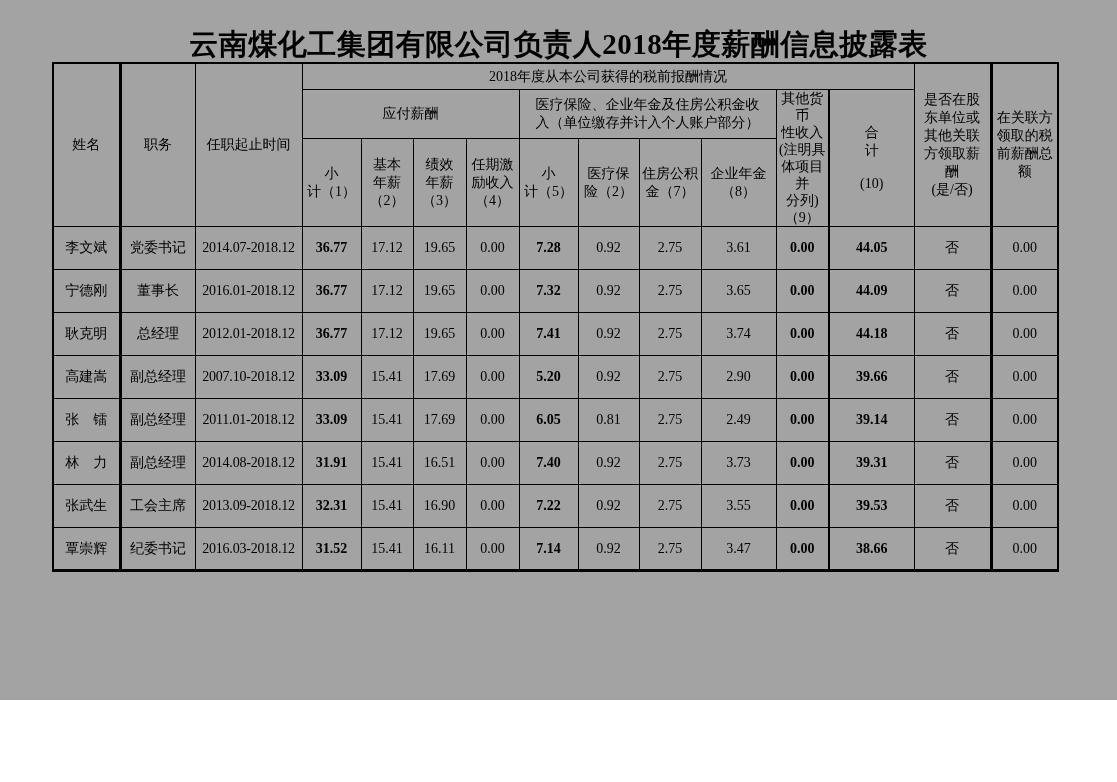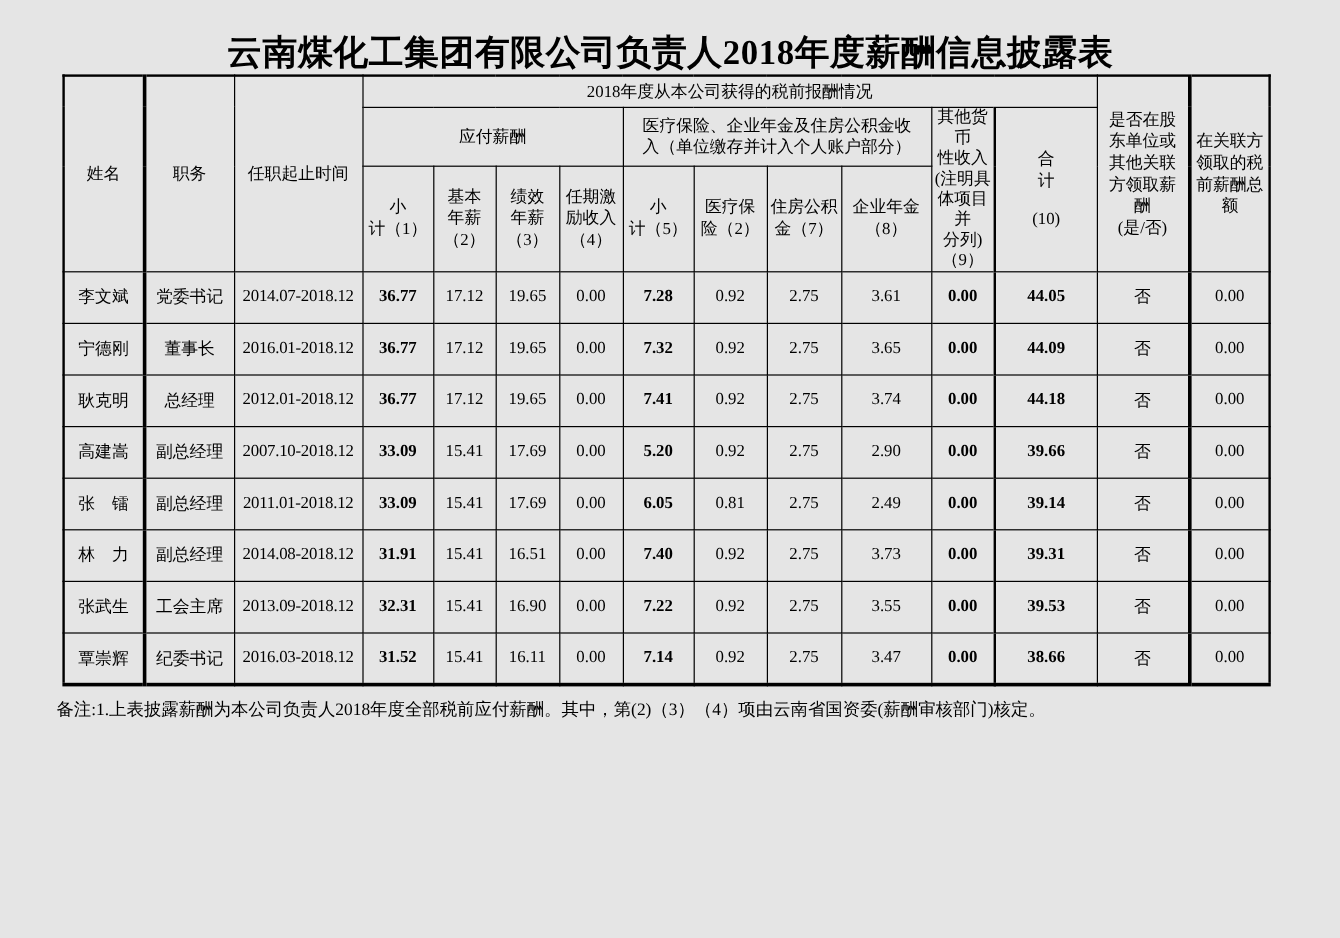--- a/index.html
+++ b/index.html
@@ -1,21 +1,21 @@
 <!DOCTYPE html>
 <html><head>
 <meta charset="utf-8">
 <style>
   html, body { margin: 0; padding: 0; background: #fff; }
   body {
     width: 1117px; height: 782px;
     font-family: "Liberation Serif", "DejaVu Serif", serif;
     color: #000;
   }
-  .page { position: relative; width: 1117px; height: 782px; background: #e5e5e5; overflow: hidden; }
+  .page { position: relative; width: 1117px; height: 700px; background: #a3a3a3; overflow: hidden; }
 
   .doc-title {
     padding-top: 26px;
     text-align: center;
     font-size: 29px;
     font-weight: bold;
     letter-spacing: 0.5px;
     line-height: 1.25;
   }
 
@@ -280,16 +280,15 @@
         <td class="num">3.47</td>
         <td class="num bold sep2">0.00</td>
         <td class="num bold">38.66</td>
         <td class="cjk sep3">否</td>
         <td class="num">0.00</td>
       </tr>
     </tbody>
   </table>
 
   <div class="notes">
-    <p class="note-1">备注:1.上表披露薪酬为本公司负责人2018年度全部税前应付薪酬。其中，第(2)（3）（4）项由云南省国资委(薪酬审核部门)核定。</p>
   </div>
 
 </div>
 
 </body></html>

